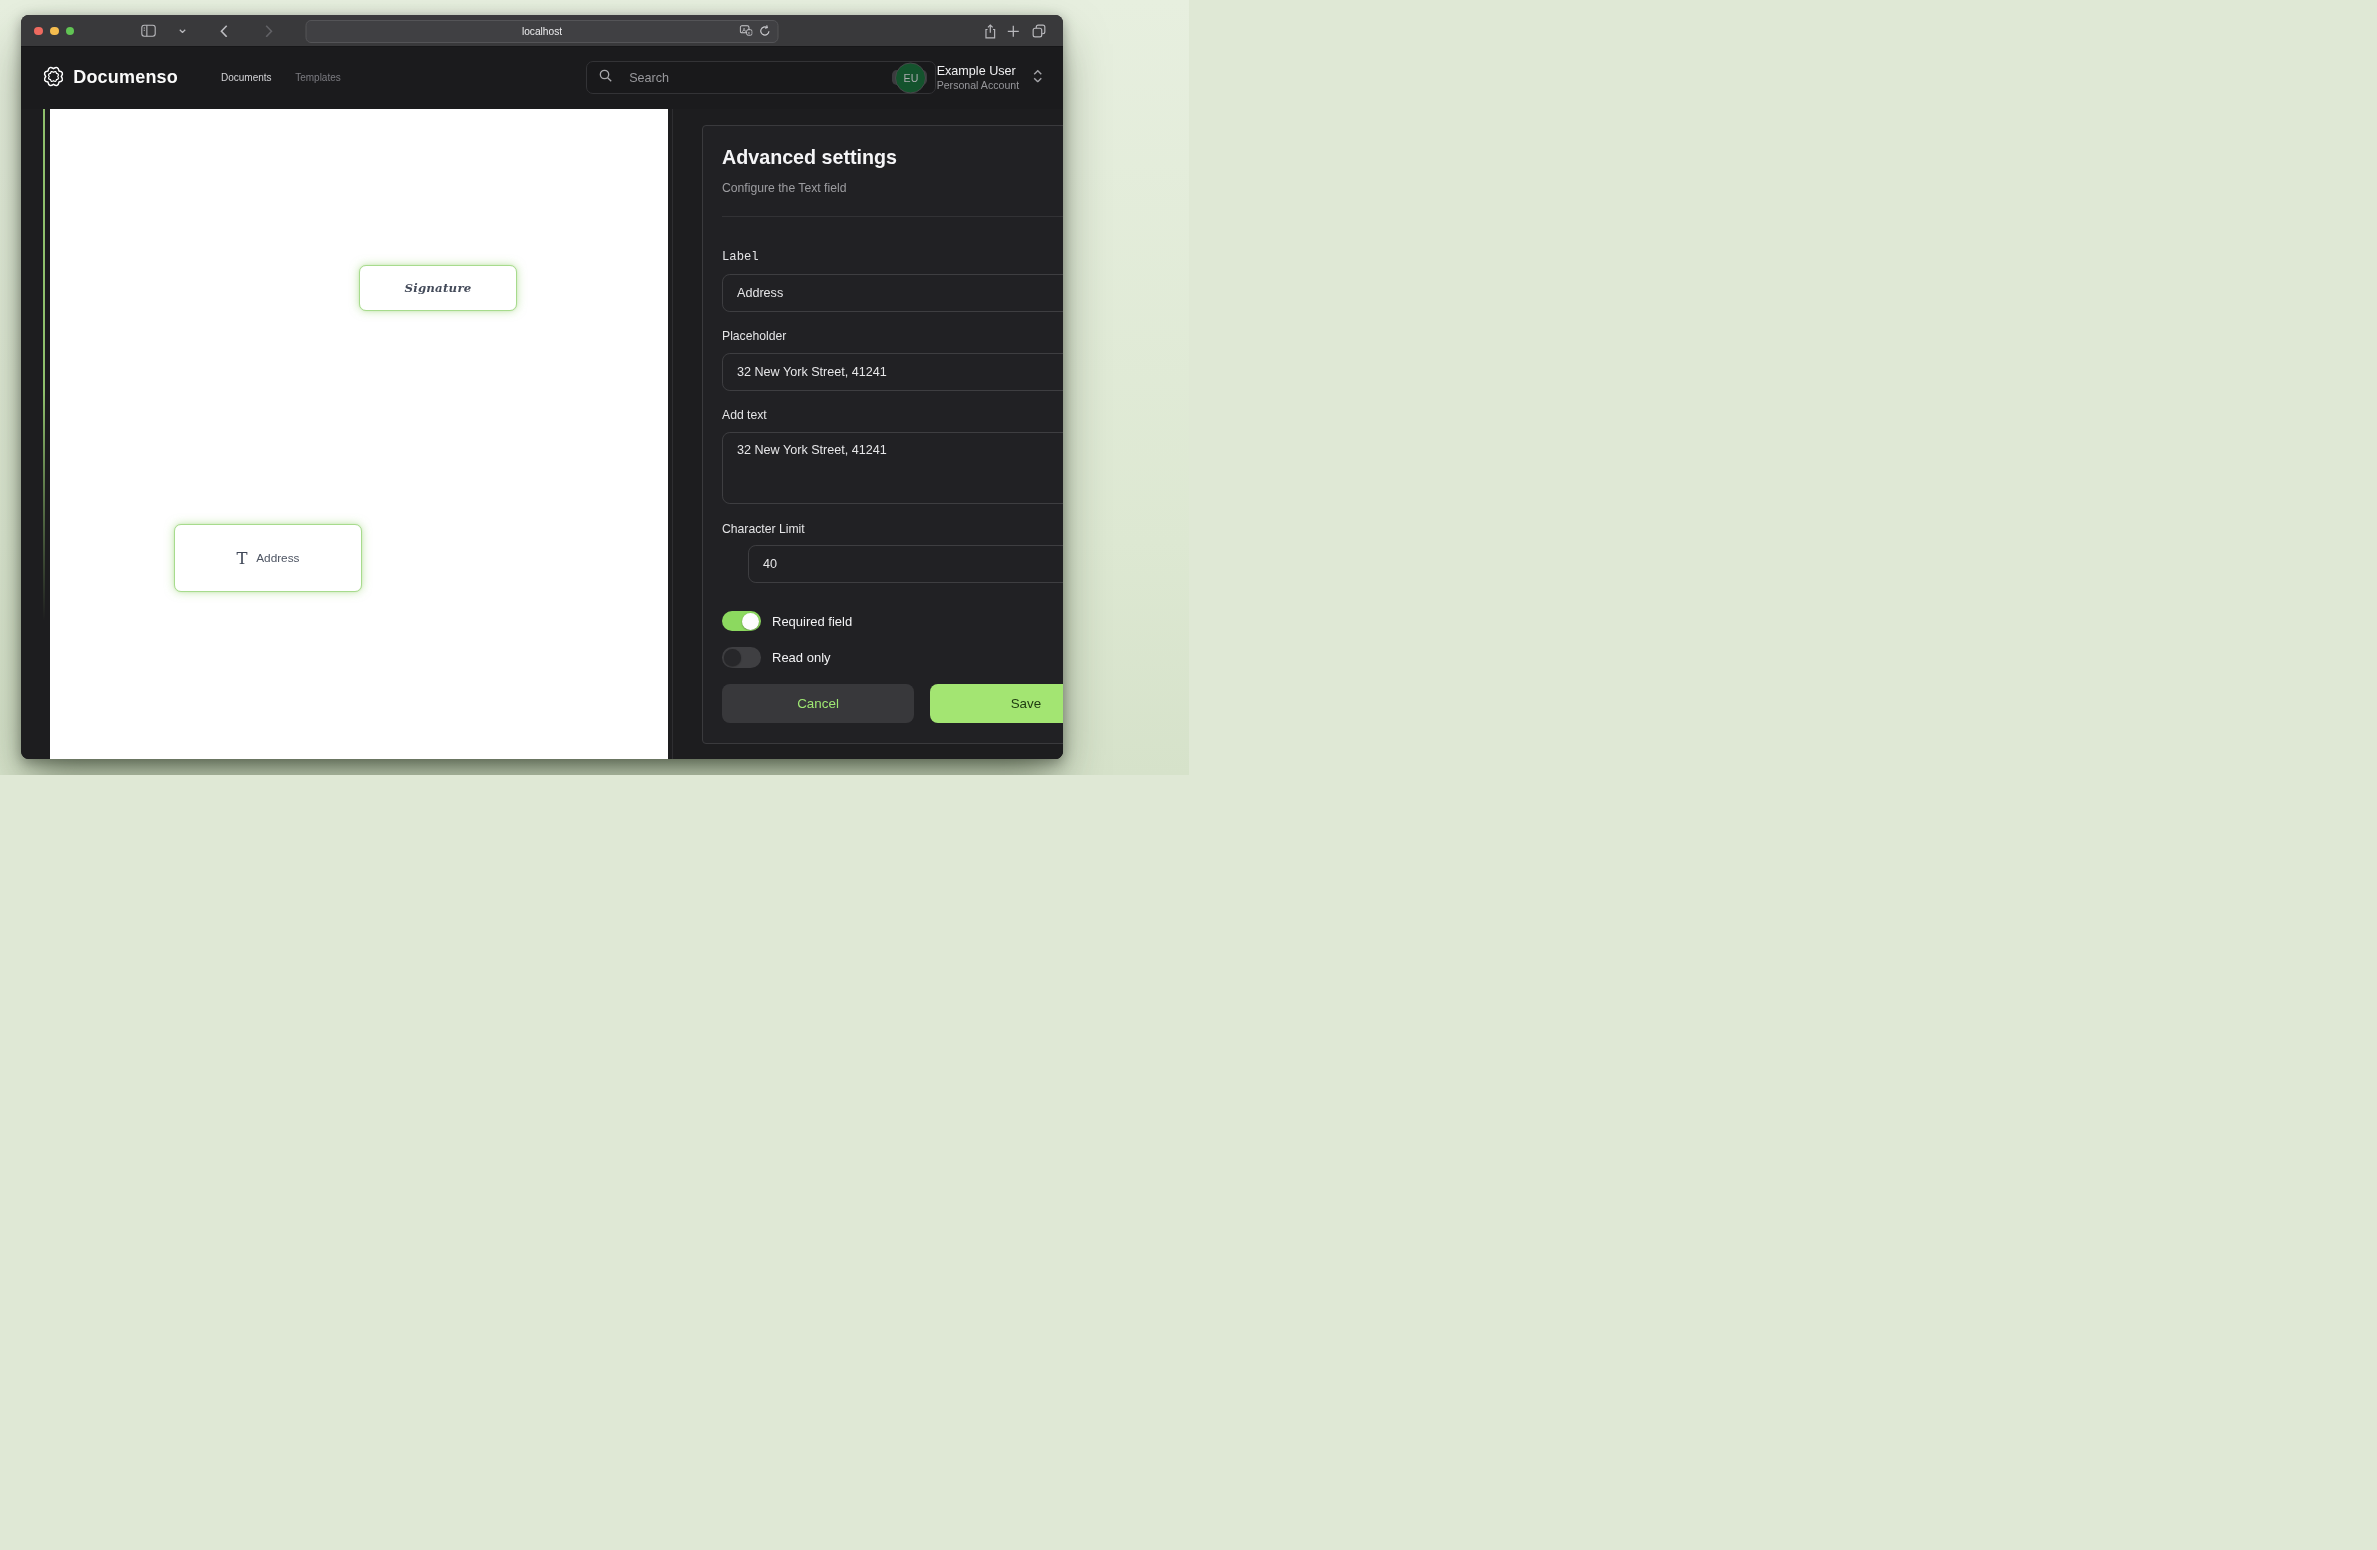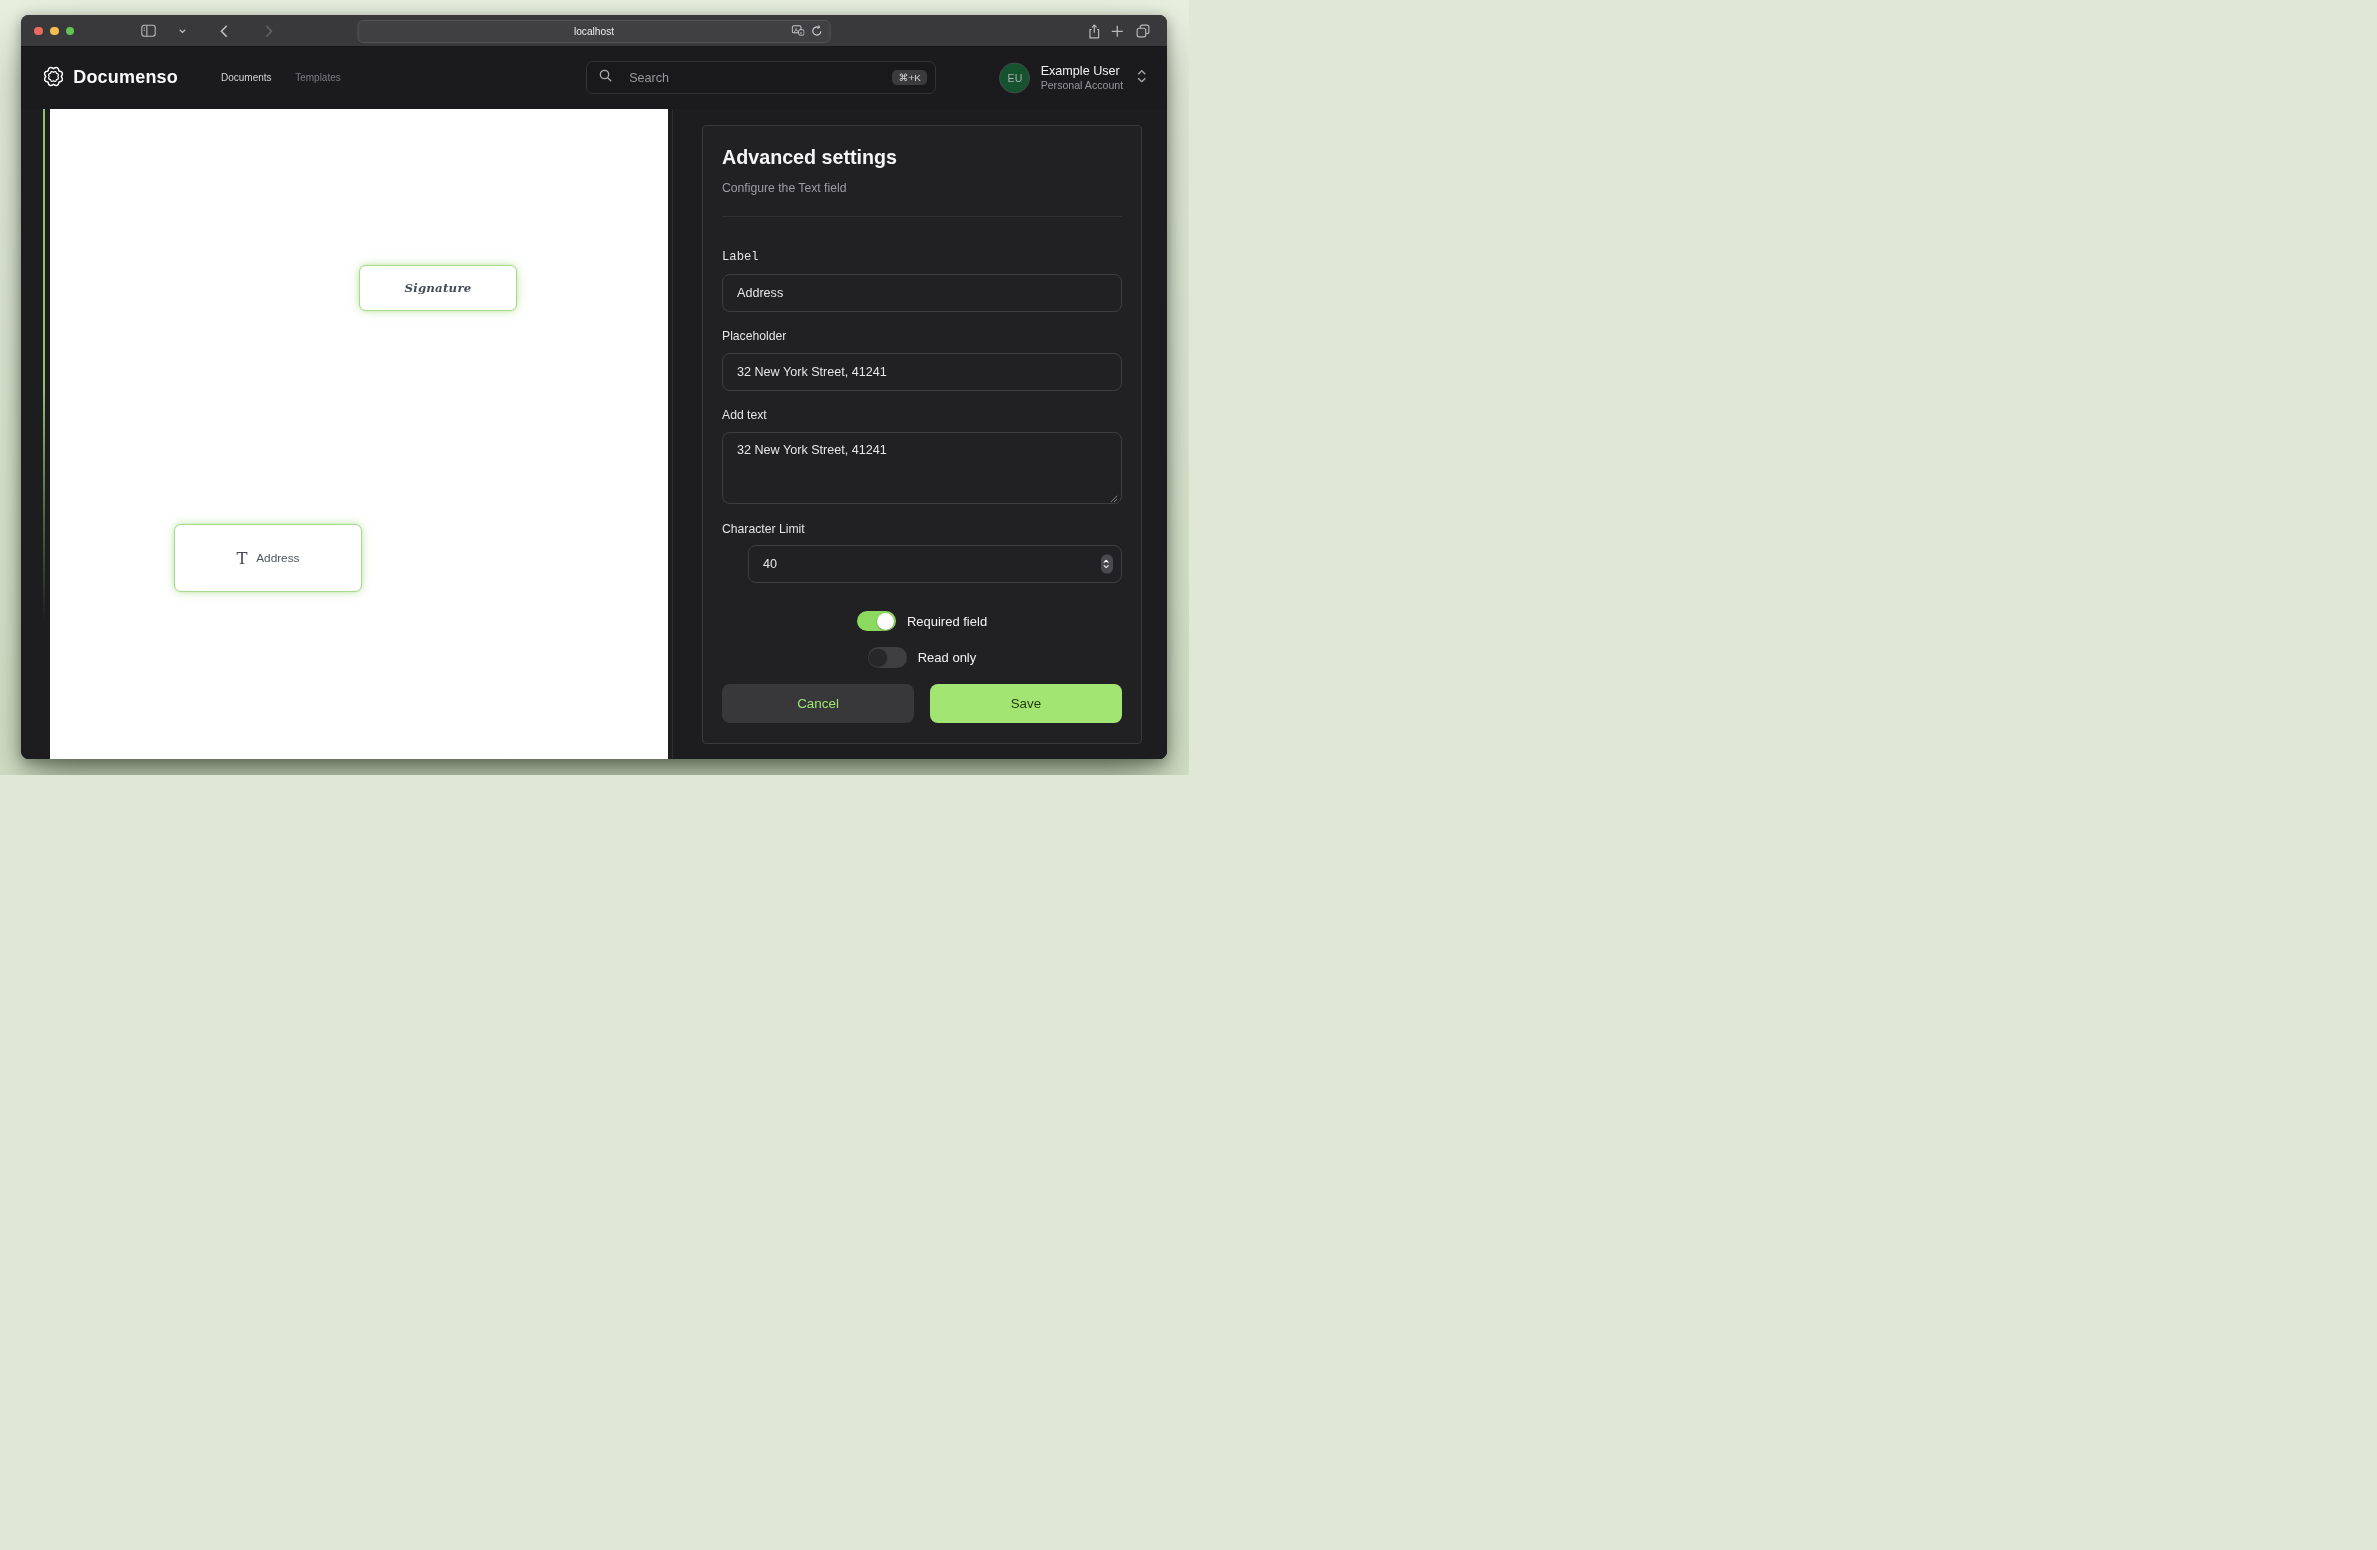--- a/index.html
+++ b/index.html
@@ -1,21 +1,21 @@
 <!DOCTYPE html>
 <html style="font-size:12.6px"><head>
 <meta charset="utf-8">
 <style>
   * { margin:0; padding:0; box-sizing:border-box; }
   body { font-family:"Liberation Sans", sans-serif; background:#dfe8d5; }
   .canvas { position:relative; width:1189px; height:775px; overflow:hidden;
             background:linear-gradient(180deg,#e7efdf 0%, #dde8d2 70%, #d6e2ca 100%); }
 
   
-  .window { position:absolute; left:21px; top:15px; width:1146px; height:744px;
+  .window { position:absolute; left:21px; top:15px; width:1042px; height:744px;
             border-radius:7.9px; overflow:hidden; background:#1b1b1d;
             box-shadow:0 23.6px 47px -6.3px rgba(35,50,25,.55), 0 3.2px 12.6px rgba(0,0,0,.35); }
 
   
   .chrome { position:relative; height:32px; background:#39393b; border-bottom:0.8px solid #161618; }
   .traffic { position:absolute; left:13.4px; top:11.8px; display:flex; gap:7px; }
   .light { width:8.7px; height:8.7px; border-radius:50%; }
   .light.red { background:#ee6a5f; } .light.yellow { background:#f5bd4f; } .light.green { background:#61c454; }
   .chrome-ic { position:absolute; top:0; height:32px; display:flex; align-items:center; color:#b9b9bd; }
   .chrome-ic svg { display:block; }
@@ -76,21 +76,21 @@
              padding:0 14px; font-family:"Liberation Sans", sans-serif; outline:none; display:block; }
   .f-area-wrap { position:relative; margin-top:8.7px; }
   .f-area { width:100%; height:72px; background:transparent; border:0.8px solid #3e3e41;
             border-radius:7.9px; color:#e6e6e8; font-size:12.6px; padding:9.5px 14px;
             font-family:"Liberation Sans", sans-serif; resize:none; outline:none; display:block; }
   .resize-handle { position:absolute; right:3.9px; bottom:3.9px; width:7.9px; height:7.9px; }
   .num-wrap { position:relative; margin-top:7.9px;padding-left:26px; }
   .spinner { position:absolute; right:9.5px; top:50%; transform:translateY(-50%);
              width:11.8px; height:19px; background:#4a4a4e; border-radius:5.5px;
              display:flex; flex-direction:column; align-items:center; justify-content:center; gap:1.6px; cursor:pointer; }
-  .toggle-row { display:flex; align-items:center; margin-top:28px;justify-content:center; }
+  .toggle-row { display:flex; align-items:center; margin-top:28px; }
   .toggle-row + .toggle-row { margin-top:15.8px; }
   .toggle { width:39px; height:20.5px; border-radius:10.2px; position:relative; cursor:pointer; flex:0 0 auto; }
   .toggle.on { background:#8cd95f; }
   .toggle.on .thumb { position:absolute; right:1.6px; top:1.6px; width:17.3px; height:17.3px;
                       border-radius:50%; background:#fdfdfd; box-shadow:0 0.8px 1.6px rgba(0,0,0,.35); }
   .toggle.off { background:#3f3f42; }
   .toggle.off .thumb { position:absolute; left:1.6px; top:1.6px; width:17.3px; height:17.3px;
                        border-radius:50%; background:#27272a; box-shadow:0 0.8px 1.6px rgba(0,0,0,.4); }
   .toggle-label { color:#f2f2f4; font-size:13px; margin-left:11px; }
   .btn-row { display:flex; gap:15.8px; margin-top:15.8px; }

